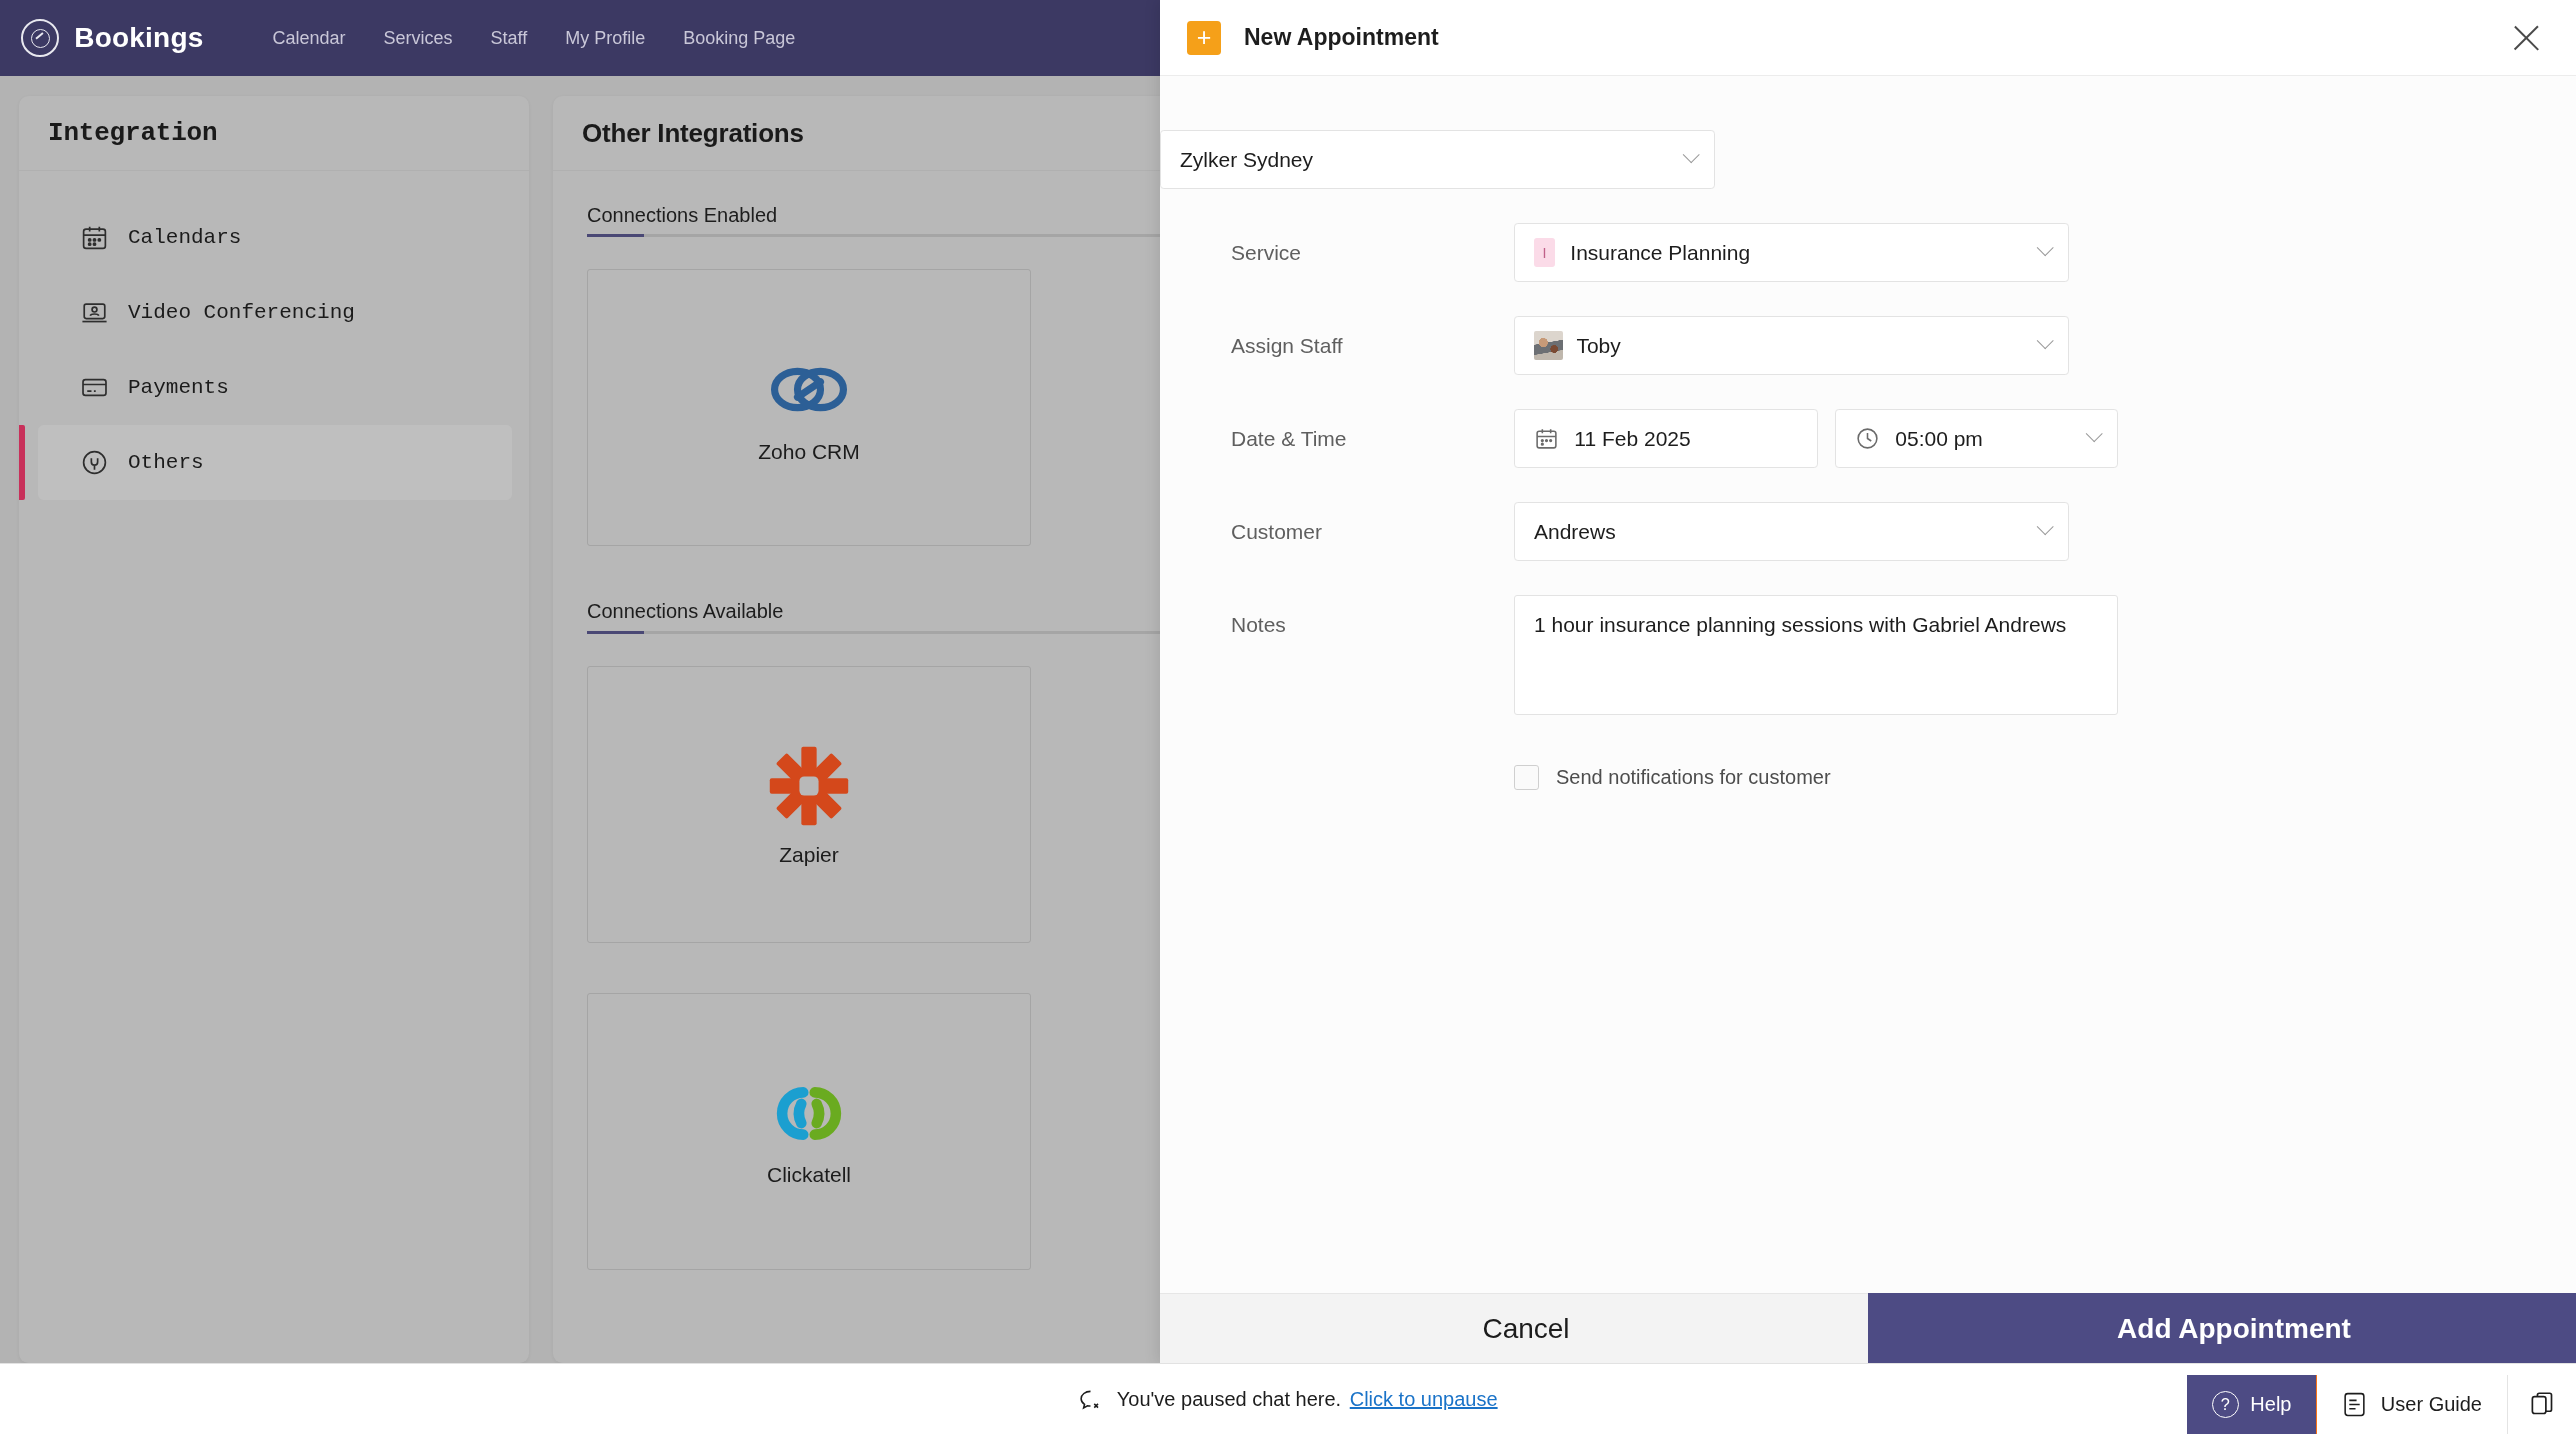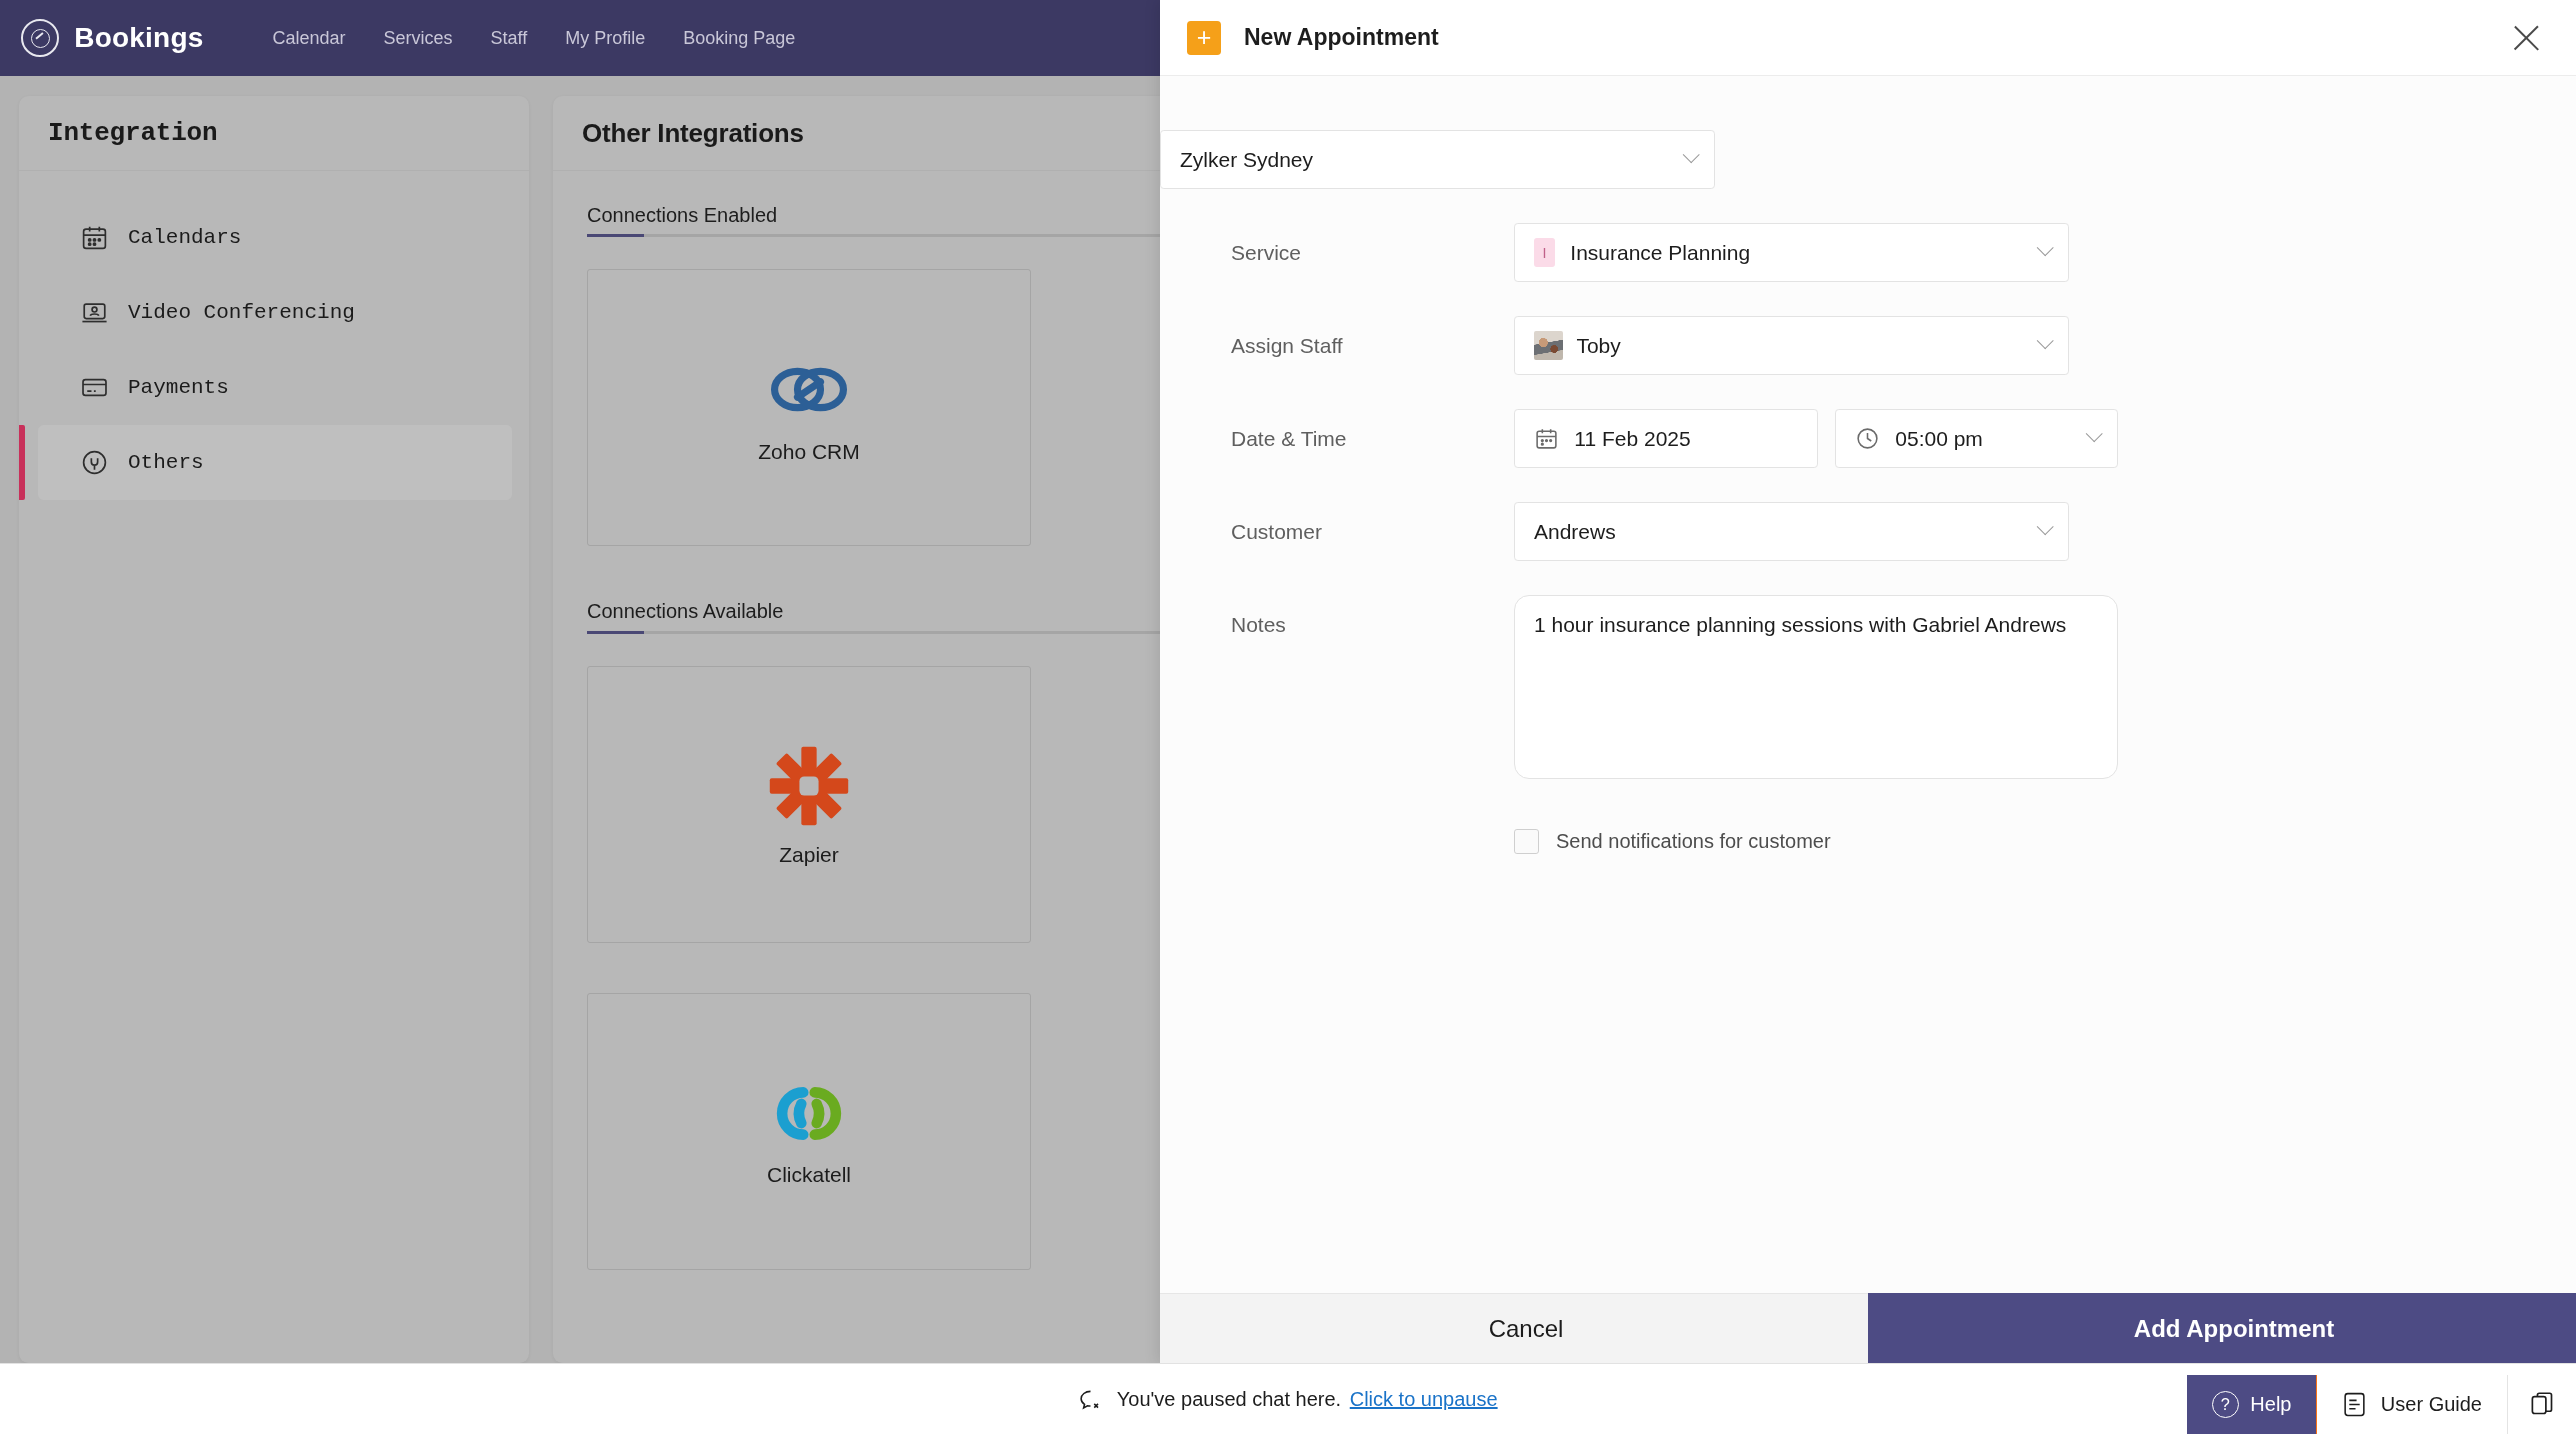--- a/index.html
+++ b/index.html
@@ -136,35 +136,35 @@
       radial-gradient(circle at 70% 62%, #7a4a33 0 14%, transparent 15%),
       radial-gradient(circle at 32% 40%, #c79a78 0 17%, transparent 18%),
       linear-gradient(170deg,#dcd5cd 0 40%,#6c6f73 41% 70%,#bfb7ad 71% 100%);
   }
   .dt-row{ display:flex; gap:17px; }
   .fld-date{ width:304px; }
   .fld-time{ width:283px; }
   .mini-ico{ width:25px;height:25px;margin-right:15.3px;flex:0 0 25px; }
 
   .notes-box{
-    width:604px; height:184px; background:#fff; border:1px solid #e3e3e3;
-    border-radius:15px; padding:15.3px 19px; font-size:21px; color:#1d1d1d;
+    width:604px; height:120px; background:#fff; border:1px solid #e3e3e3;
+    border-radius:3px; padding:15.3px 19px; font-size:21px; color:#1d1d1d;
     line-height:1.32; overflow:hidden;
   }
   .chk-row{ display:flex; align-items:center; margin-top:50px; }
   .chk{
     width:25px;height:25px;border:1.4px solid #cfcfcf;border-radius:2.9px;background:#fafafa;
     margin-right:17px;flex:0 0 25px;
   }
   .chk-lbl{ font-size:20px; color:#4d4d4d; }
 
   .modal-foot{ display:flex; height:71px; flex:0 0 71px; }
   .btn{
     display:flex;align-items:center;justify-content:center;
-    font-size:24px; cursor:pointer;padding-left:24px;
+    font-size:28px; cursor:pointer;padding-left:24px;
   }
   .btn-cancel{ width:708px; background:#f3f3f3; color:#1c1c1c; border-top:1px solid #e6e6e6;}
   .btn-primary{ flex:1 1 auto; background:#4d4b84; color:#fff; font-weight:700; }
 
   
   #chatbar{
     position:absolute; left:0; bottom:0; width:2576px; height:71px;
     background:#fff; border-top:1px solid #e2e2e2;
     display:flex; align-items:center; justify-content:center;
   }

